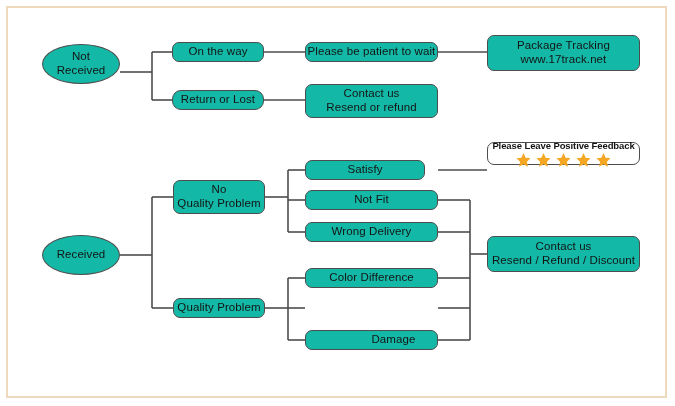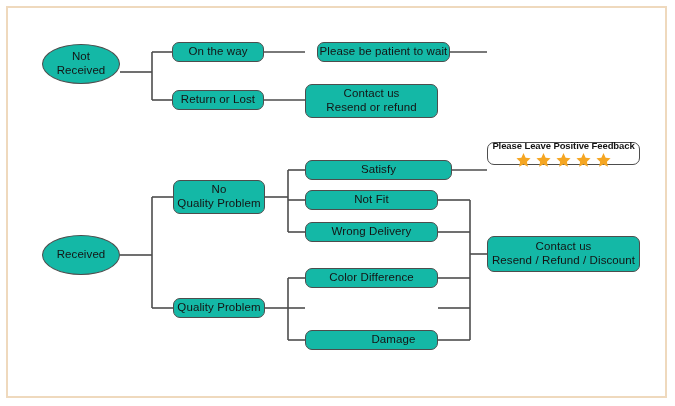--- a/index.html
+++ b/index.html
@@ -137,36 +137,38 @@
       <path d="M470,200 L470,340"></path>
       <path d="M470,254 L487,254"></path>
     </g>
   </svg>
 
   <div class="node ellipse" style="left:42px; top:44px; width:78px; height:40px; font-size:11.5px;">Not
 Received</div>
 
   <div class="node rect" style="left:172px; top:42px; width:92px; height:20px; font-size:11.5px;">On the way</div>
 
-  <div class="node rect" style="left:172px; top:90px; width:92px; height:20px; font-size:11.5px;">Return or Lost</div>
-
-  <div class="node rect" style="left:305px; top:42px; width:133px; height:20px; font-size:11.5px;margin-left:12px;">Please be patient to wait</div>
+  <div class="node rect" style="left:172px; top:90px; width:92px; height:20px; font-size:11.5px;border-radius:9px;">Return or Lost</div>
+
+  <div class="node rect" style="left:305px; top:42px; width:133px; height:20px; font-size:11.5px;">Please be patient to wait</div>
 
   <div class="node rect" style="left:305px; top:84px; width:133px; height:34px; font-size:11.5px;">Contact us
 Resend or refund</div>
 
+  <div class="node rect" style="left:487px; top:35px; width:153px; height:36px; font-size:11.5px;">Package Tracking
+www.17track.net</div>
 
   <div class="node ellipse" style="left:42px; top:235px; width:78px; height:40px; font-size:11.5px;">Received</div>
 
   <div class="node rect" style="left:173px; top:180px; width:92px; height:34px; font-size:11.5px;">No
 Quality Problem</div>
 
   <div class="node rect" style="left:173px; top:298px; width:92px; height:20px; font-size:11.5px;">Quality Problem</div>
 
-  <div class="node rect" style="left:305px; top:160px; width:147px; height:20px; font-size:11.5px;">Satisfy</div>
+  <div class="node rect" style="left:305px; top:160px; width:120px; height:20px; font-size:11.5px;">Satisfy</div>
 
   <div class="node rect" style="left:305px; top:190px; width:133px; height:20px; font-size:11.5px;">Not Fit</div>
 
   <div class="node rect" style="left:305px; top:268px; width:133px; height:20px; font-size:11.5px;">Color Difference</div>
 
   <div class="node rect" style="left:305px; top:222px; width:133px; height:20px; font-size:11.5px;">Wrong Delivery</div>
 
 
   <div class="node rect" style="left:305px; top:330px; width:133px; height:20px; font-size:11.5px;padding-left:44px;">Damage</div>
 

